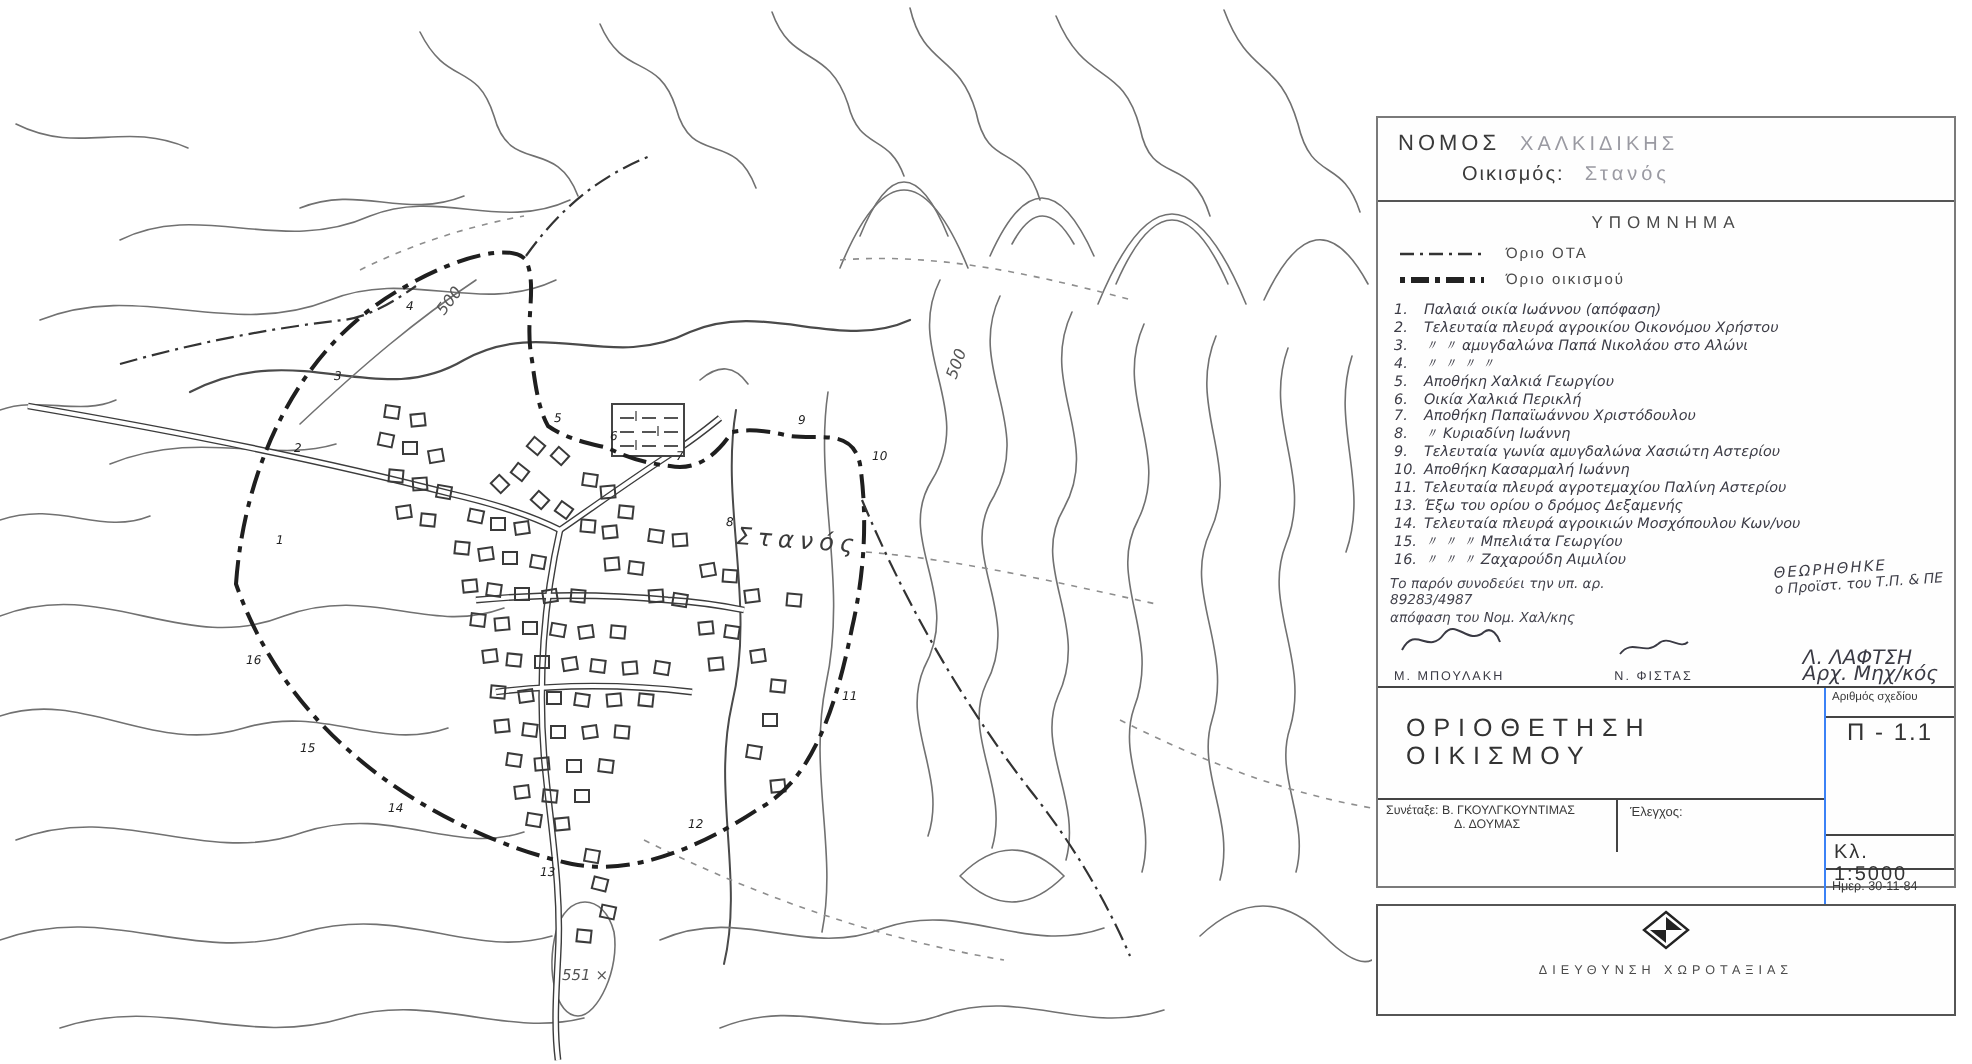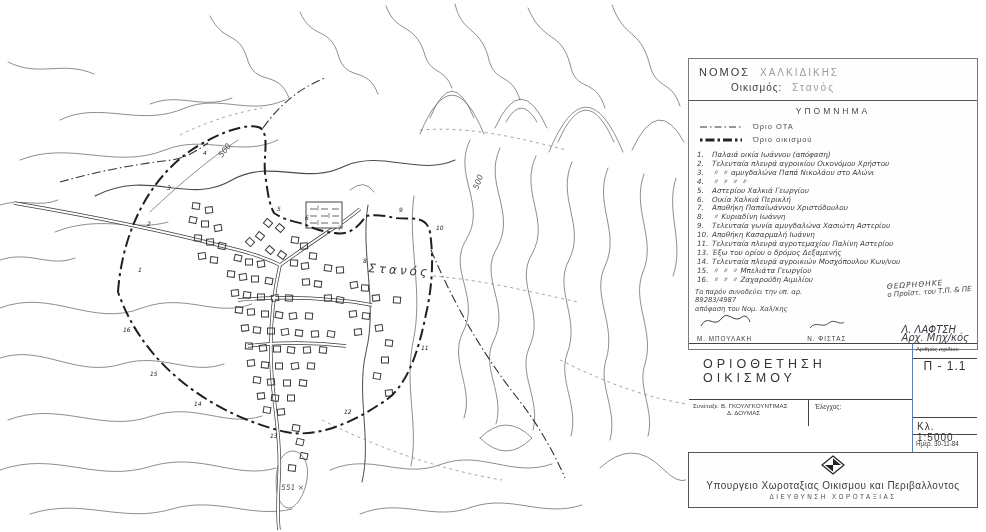--- a/index.html
+++ b/index.html
@@ -2,21 +2,21 @@
 <html><head>
 <meta charset="utf-8">
 <style>
   html,body{margin:0;padding:0;}
   body{width:986px;height:532px;position:relative;background:#ffffff;overflow:hidden;
        font-family:"Liberation Sans",sans-serif;color:#2b2b2b;}
   
   #map{position:absolute;left:0;top:0;}
   .hand{font-family:"DejaVu Sans",sans-serif;font-style:italic;}
   
-  #panel{position:absolute;left:688px;top:58px;width:290px;height:292px;
+  #panel{position:absolute;left:688px;top:58px;width:290px;height:386px;
          border:1px solid #7a7a7a;background:#fefefe;box-sizing:border-box;}
   .sec{box-sizing:border-box;}
   #hdr{padding:6px 10px 4px 10px;border-bottom:1px solid #555;height:42px;}
   .hdr-row{display:flex;gap:10px;align-items:baseline;line-height:15px;}
   .hdr-lbl{font-size:11px;letter-spacing:2px;color:#3a3a3a;}
   .hdr-val{font-size:10px;letter-spacing:2px;color:#9a9aa2;}
   #legend{padding:3px 10px 2px 10px;border-bottom:none;}
   .leg-title{text-align:center;font-size:8.5px;letter-spacing:3px;color:#4a4a4a;margin:2px 0 4px 0;}
   .leg-row{display:flex;align-items:center;gap:10px;height:13px;}
   .leg-sym{width:44px;flex:none;display:flex;align-items:center;}
@@ -314,21 +314,21 @@
     <div class="li-row">
         <span class="li-n">3.</span>
         <span class="li-t">〃   〃   αμυγδαλώνα Παπά Νικολάου στο Αλώνι</span>
       </div>
     <div class="li-row">
         <span class="li-n">4.</span>
         <span class="li-t">〃   〃   〃   〃</span>
       </div>
     <div class="li-row">
         <span class="li-n">5.</span>
-        <span class="li-t">Αστερίου  Χαλκιά  Γεωργίου</span>
+        <span class="li-t">Αποθήκη  Χαλκιά  Γεωργίου</span>
       </div>
     <div class="li-row">
         <span class="li-n">6.</span>
         <span class="li-t">Οικία  Χαλκιά  Περικλή</span>
       </div>
     <div class="li-row">
         <span class="li-n">7.</span>
         <span class="li-t">Αποθήκη  Παπαϊωάννου  Χριστόδουλου</span>
       </div>
     <div class="li-row">
@@ -415,15 +415,14 @@
   </div>
 
 </div>
 
 <div id="footer">
   <svg width="26" height="20">
     <path d="M13,1 L24,10 13,19 2,10 Z" fill="none" stroke="#222" stroke-width="1.2"></path>
     <path d="M13,3.5 L21,10 L13,10 Z" fill="#222"></path>
     <path d="M13,10 L5,10 L13,16.5 Z" fill="#222"></path>
   </svg>
-  <div class="min-line">Υπουργειο Χωροταξιας Οικισμου και Περιβαλλοντος</div>
   <div class="dir-line">ΔΙΕΥΘΥΝΣΗ ΧΩΡΟΤΑΞΙΑΣ</div>
 </div>
 
 </body></html>

